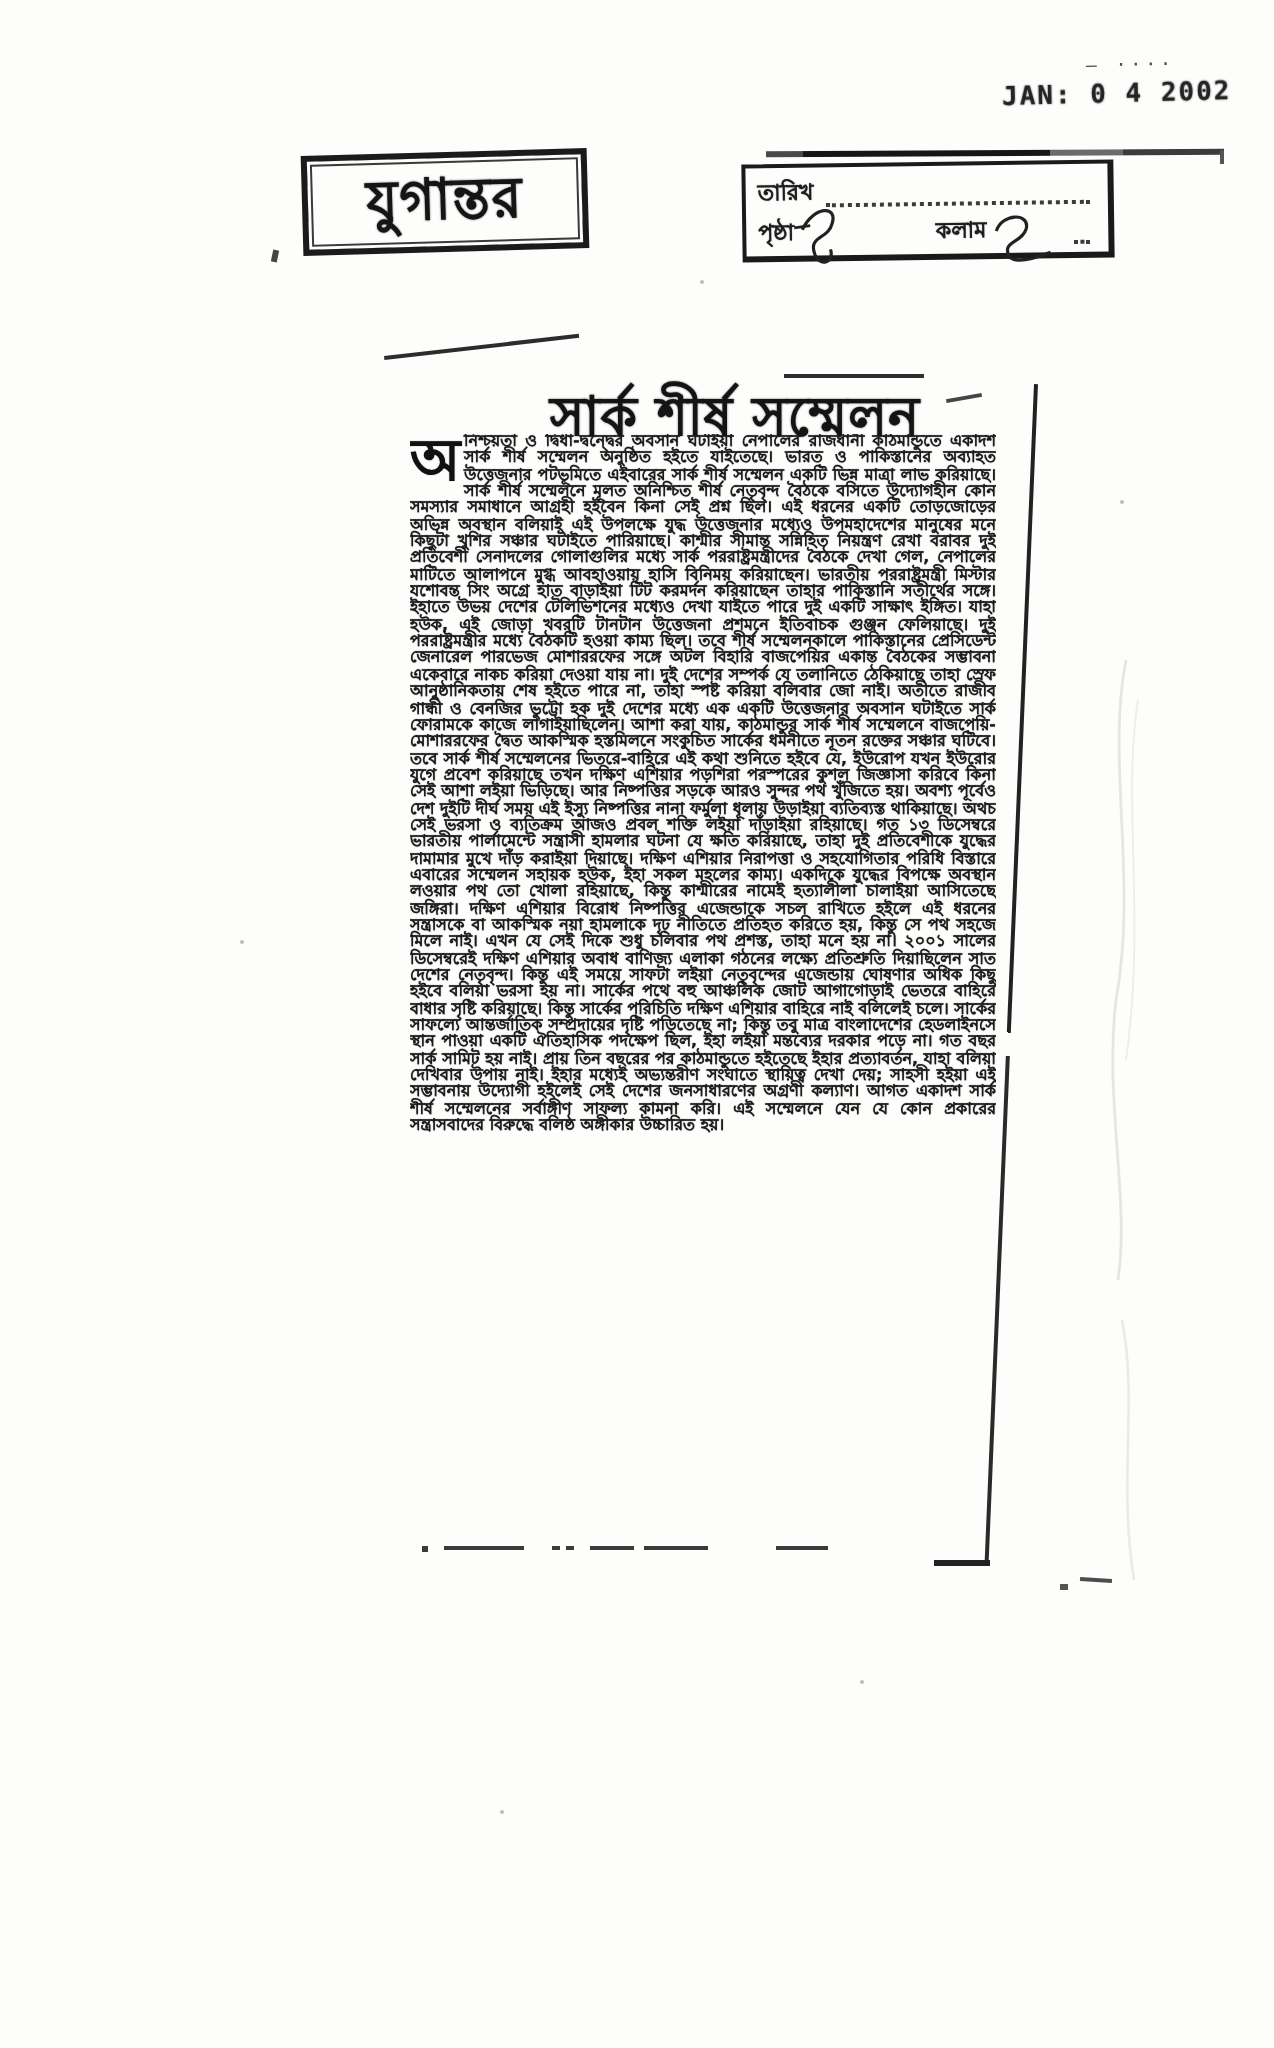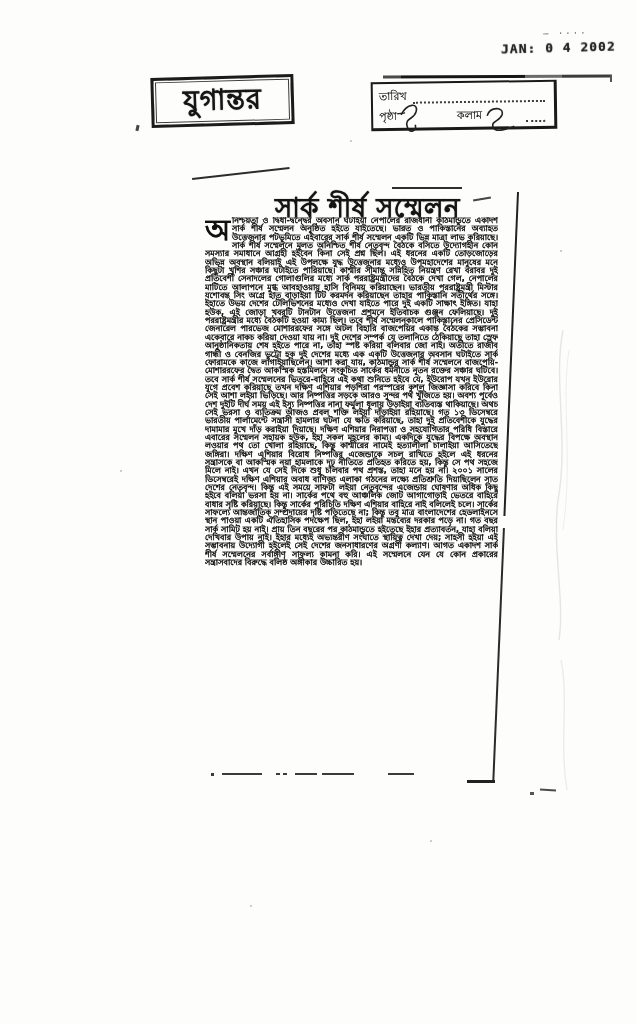--- a/index.html
+++ b/index.html
@@ -49,21 +49,21 @@
   .masthead-dot{left:136px;top:125px;width:3px;height:6px;background:#444;transform:rotate(12deg);}
 
   
   .infobox{
     left:371px;top:81px;width:186px;height:49px;
     border:2px solid #1a1a1a;border-bottom-width:3px;border-right-width:3px;
     transform:rotate(-.8deg);
     box-sizing:border-box;padding:3px 6px 2px 6px;
   }
   .inforow{display:flex;align-items:flex-end;height:20px;}
-  .infolabel{font-size:11px;font-weight:400;color:#1d1d1d;white-space:nowrap;
+  .infolabel{font-size:11px;font-weight:700;color:#1d1d1d;white-space:nowrap;
     text-shadow:0 0 .6px rgba(0,0,0,.6);text-align:center;}
   .leader{flex:1;border-bottom:2px dotted #3c3c3c;margin:0 3px 3px 6px;height:1px;}
   .hand{overflow:visible;margin:0 2px -10px 2px;}
 
   
   .clip-topline{
     left:192px;top:178px;width:98px;height:0;
     border-top:2.5px solid #2c2c2c;transform:rotate(-6.5deg);transform-origin:left top;
   }
   .title-overbar{left:392px;top:187px;width:70px;height:2px;background:#2f2f2f;}
@@ -134,21 +134,21 @@
     <div class="inforow">
       <span class="infolabel">তারিখ</span>
       <span class="leader"></span>
     </div>
     <div class="inforow">
       <span class="infolabel">পৃষ্ঠা</span>
       <svg class="hand" width="30" height="34" viewBox="0 0 30 34">
         <path d="M2,12 C8,0 20,0 17,9 C15,17 5,15 8,24 C10,31 18,29 16,22" fill="none" stroke="#222" stroke-width="1.6"></path>
         <path d="M-2,11 L6,10" stroke="#222" stroke-width="1.3"></path>
       </svg>
-      <span class="infolabel" style="margin-left:26px;">কলাম</span>
+      <span class="infolabel" style="margin-left:37px;">কলাম</span>
       <svg class="hand" width="34" height="30" viewBox="0 0 34 30">
         <path d="M3,10 C6,1 20,1 18,9 C16,16 6,15 9,22 C11,27 22,24 30,21" fill="none" stroke="#222" stroke-width="1.6"></path>
       </svg>
       <span class="leader"></span>
     </div>
   </div>
 
   <div class="abs clip-topline"></div>
   <div class="abs title-overbar"></div>
   <div class="abs title-dash"></div>

